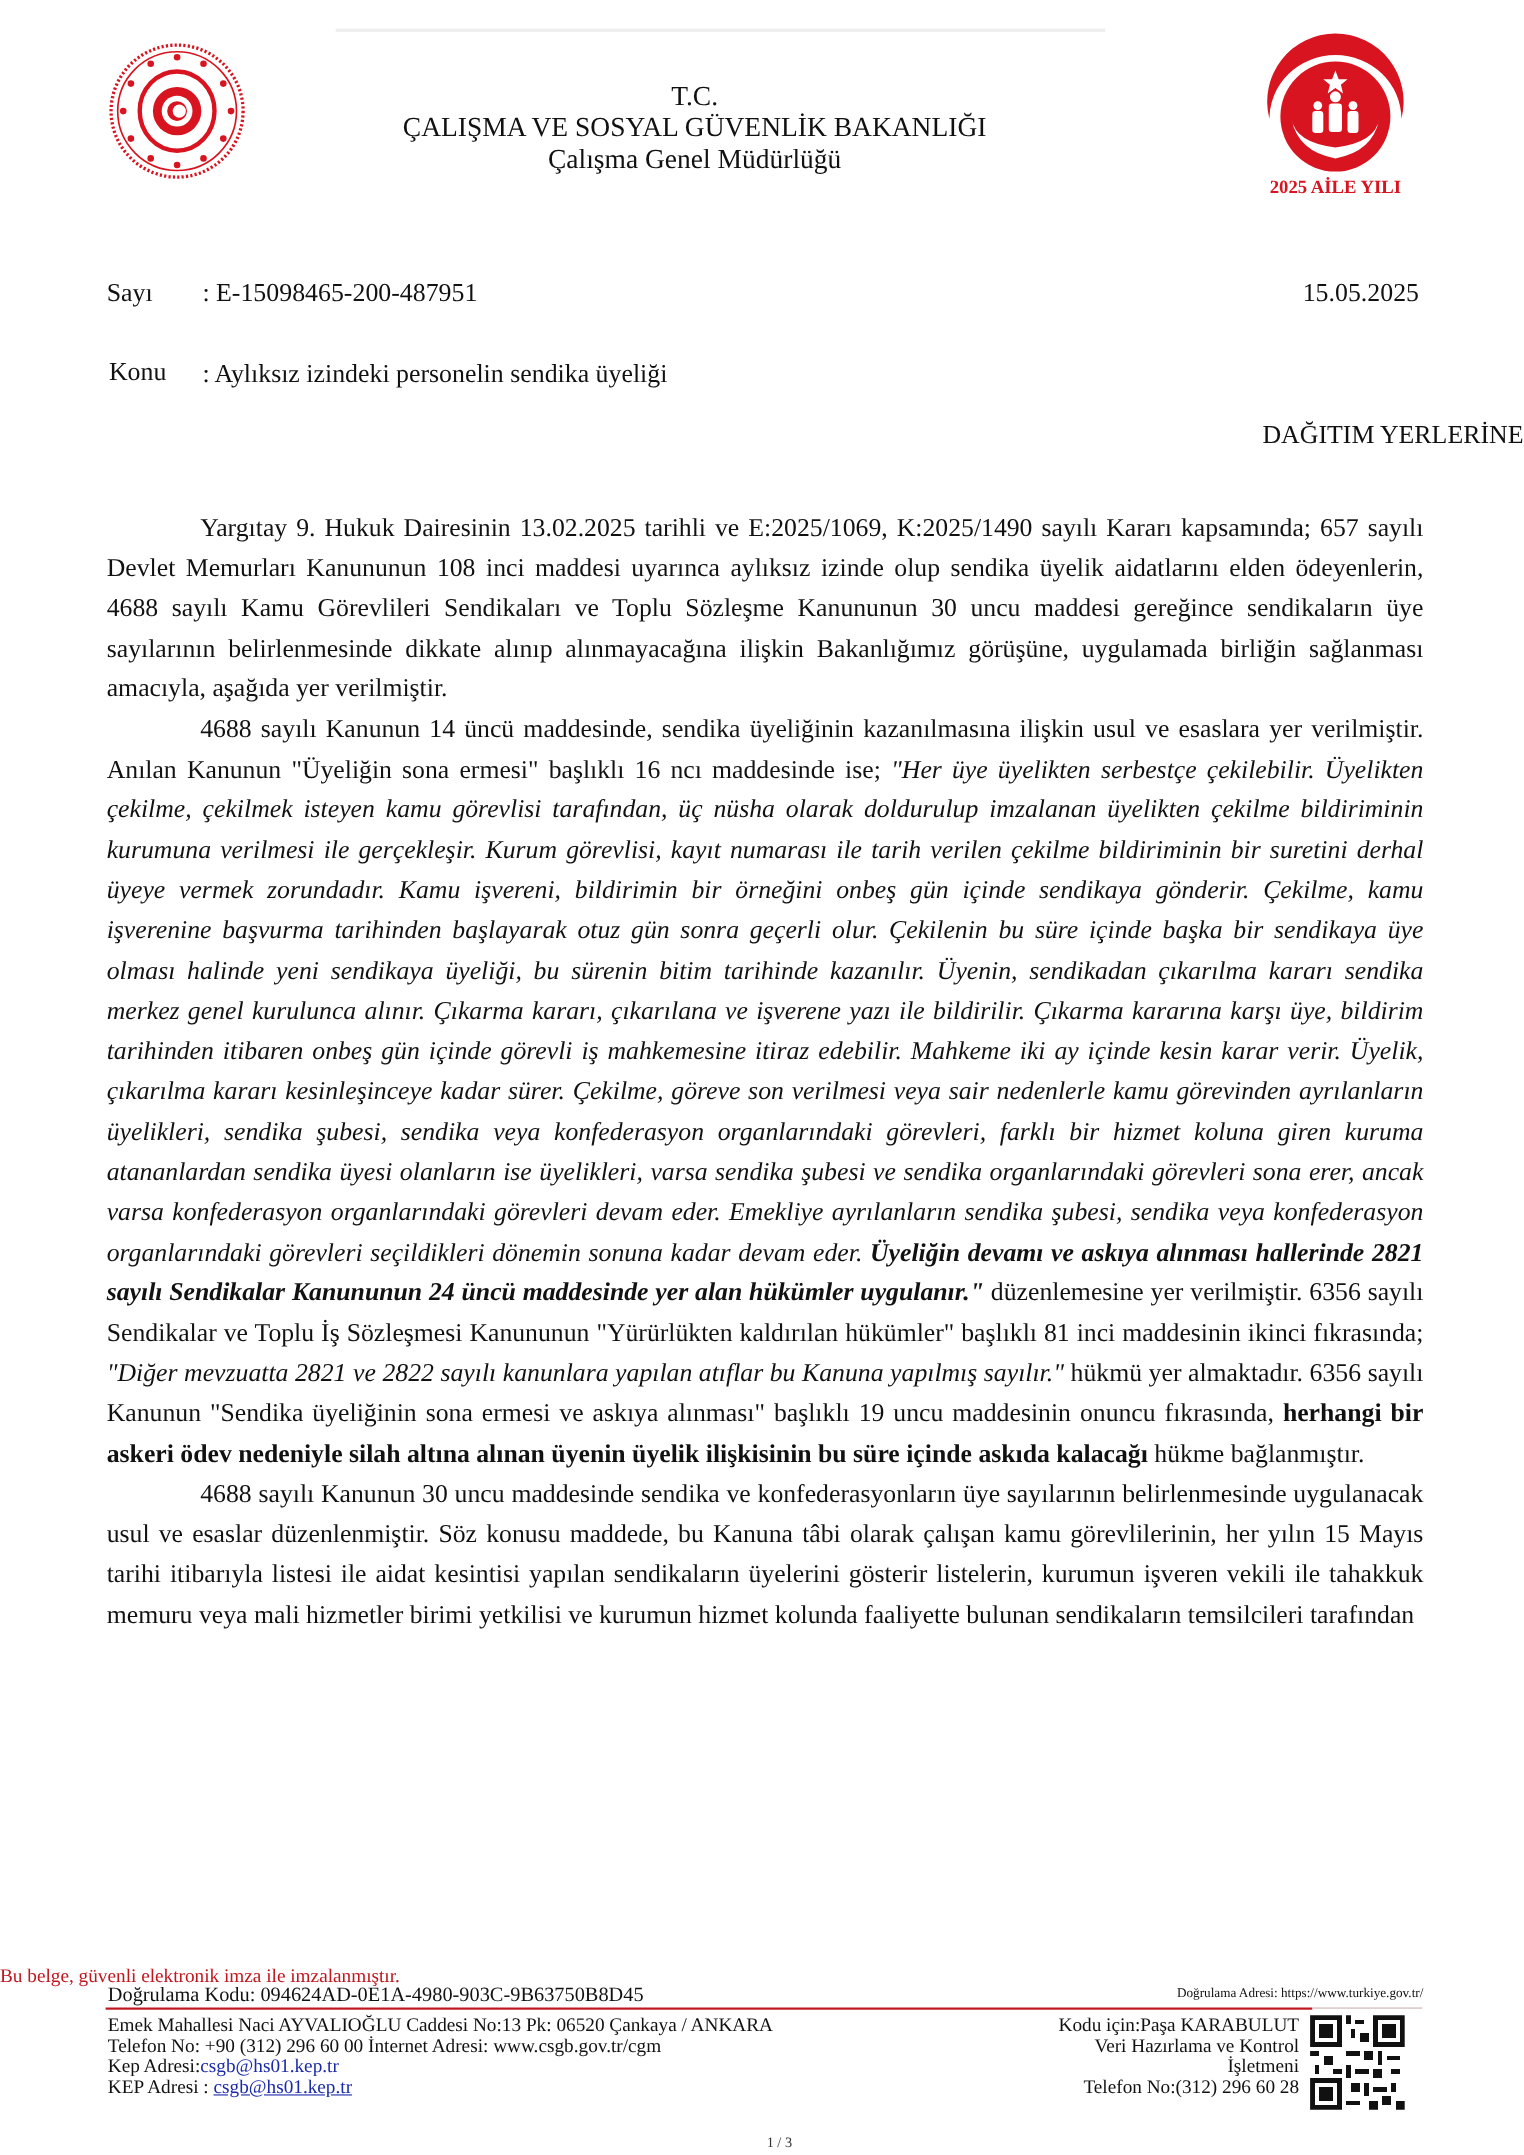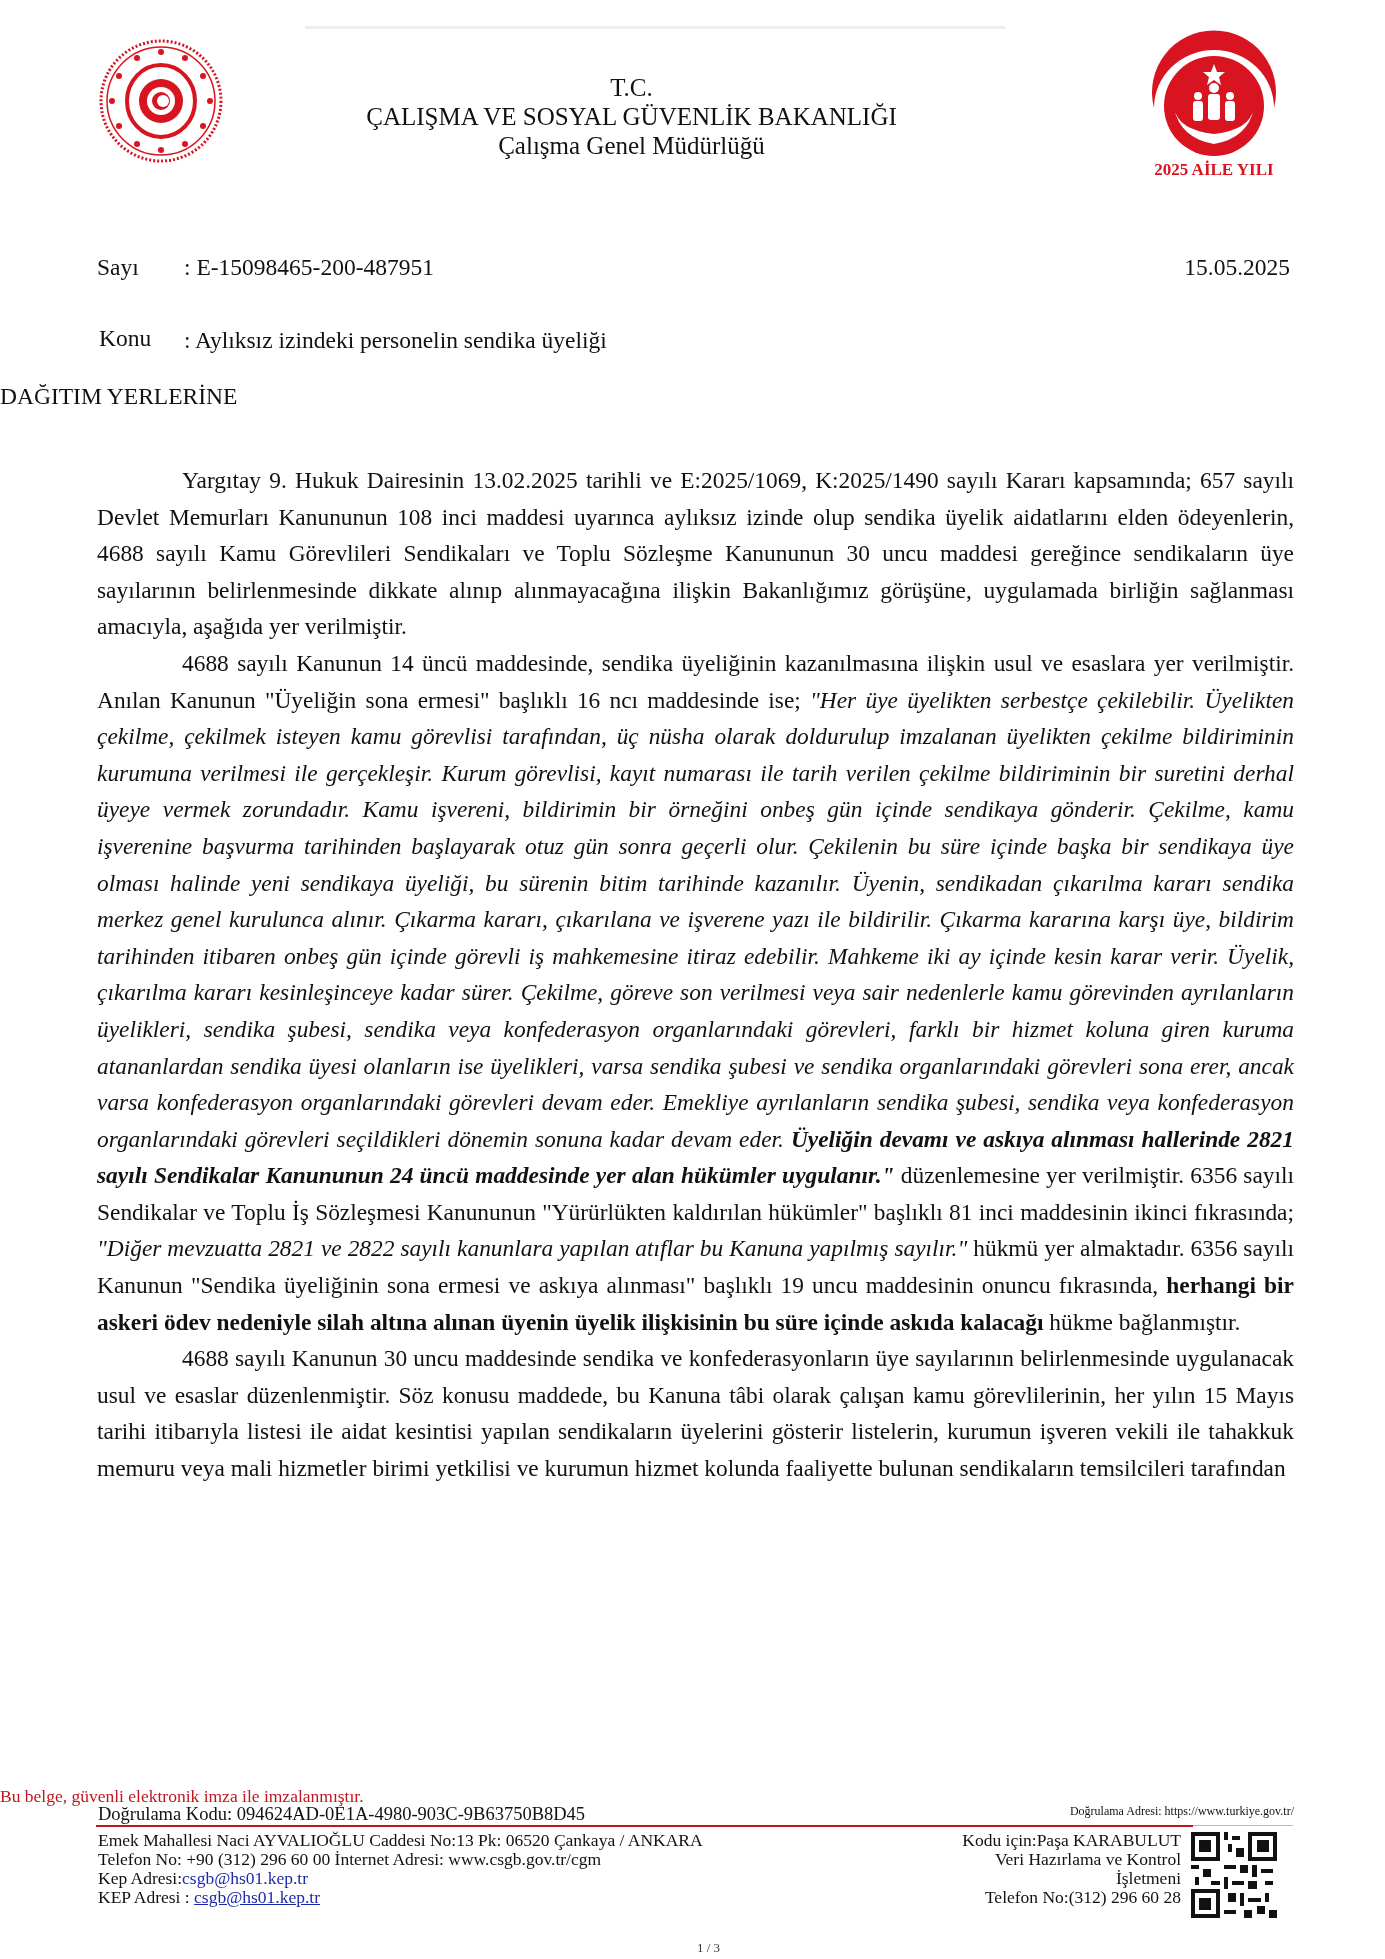--- a/index.html
+++ b/index.html
@@ -14,21 +14,21 @@
   #hdr-tc { top: 73px; }
   #hdr-min { top: 102px; }
   #hdr-dir { top: 131px; }
 
   .meta { font-size: 23.5px; }
   #sayi-label { left: 97px; top: 254px; }
   #sayi-value { left: 184px; top: 254px; }
   #date { right: 95px; top: 254px; }
   #konu-label { left: 99px; top: 297px; margin-top: 28px; }
   #konu-value { left: 184px; top: 297px; margin-top: 30px; }
-  #recipients { left: 0; width: 1385px; text-align: left; top: 383px; font-size: 23.5px; }
+  #recipients { left: 0; width: 1385px; text-align: right; top: 383px; font-size: 23.5px; }
 
   
   #content { left: 97px; top: 462px; width: 1197px; font-size: 23.4px; line-height: 36.6px;
              text-align: justify; }
   #content p { margin: 0; text-indent: 85px; }
   #content i { font-style: italic; }
   #content b { font-weight: bold; }
 
   
   #esign { left: 0; width: 1344px; top: 1786px; color: #c0161e; font-size: 17.5px; }

